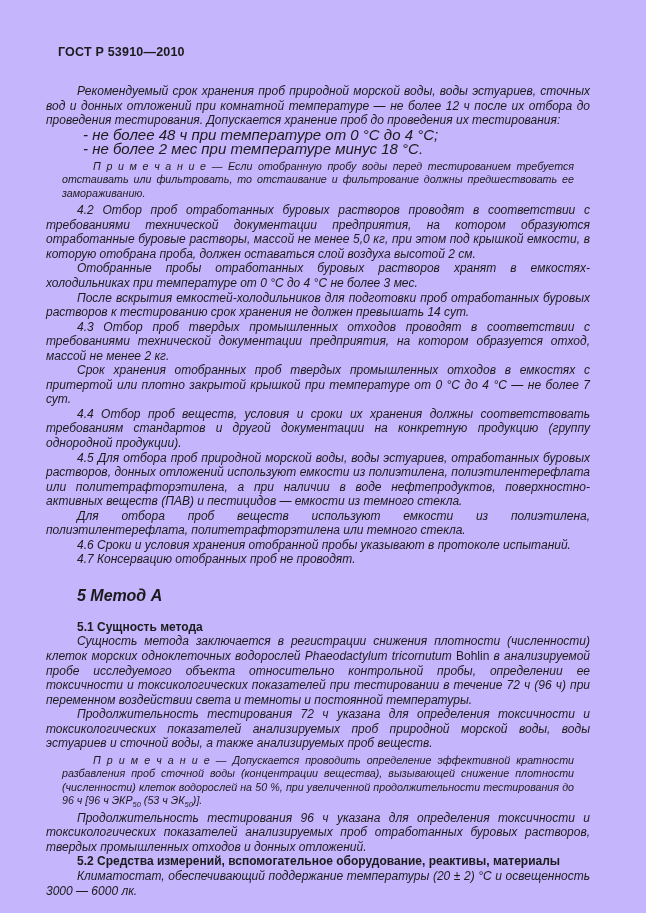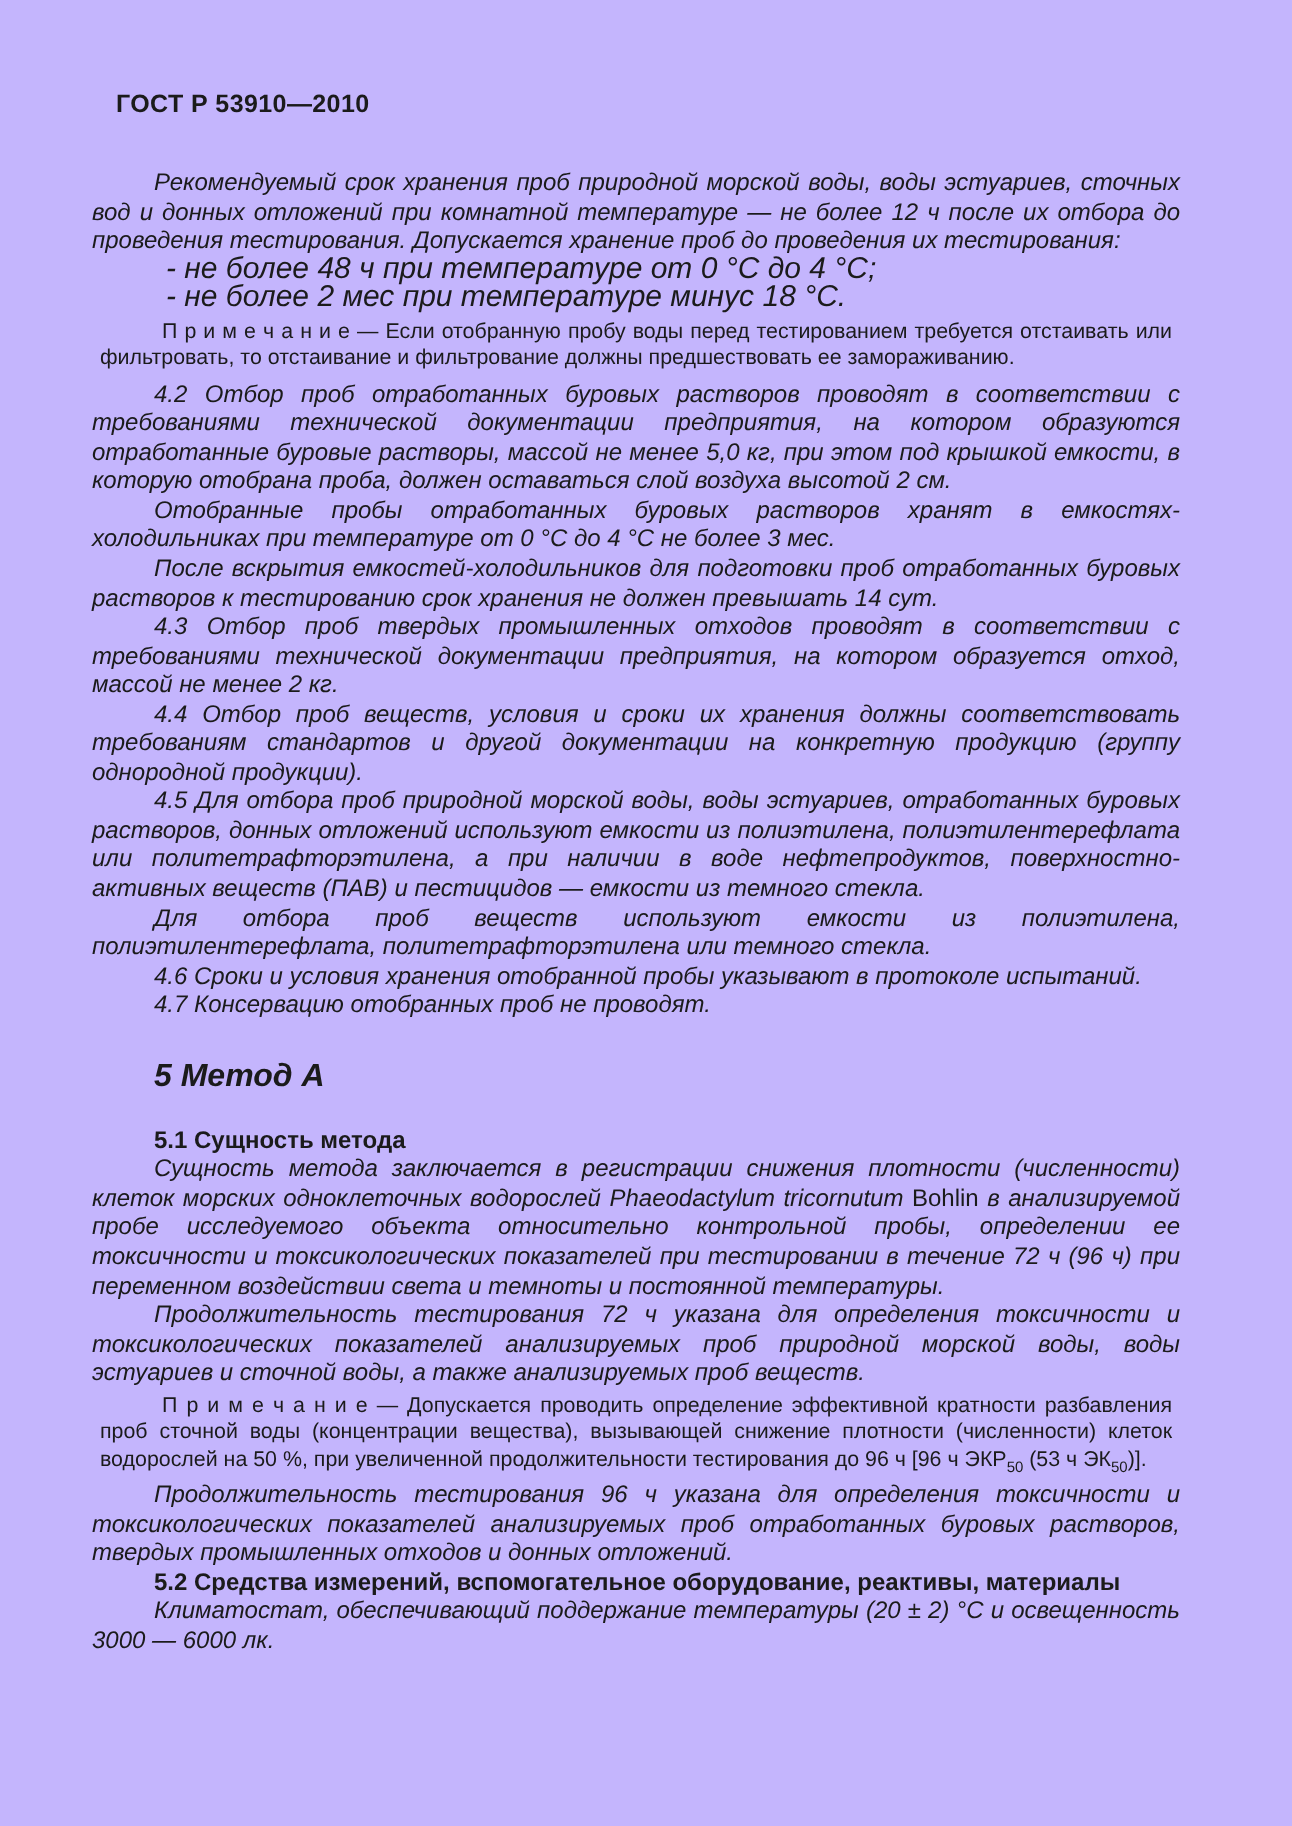--- a/index.html
+++ b/index.html
@@ -43,21 +43,22 @@
     }
     p.list-item {
       margin: 0;
       font-style: italic;
       font-size: 15px;
       line-height: 14.55px;
       text-align: left;
       text-indent: 37px;
     }
     p.note {
-      margin: 3px 4px;
+      margin: 3px 16px;
+      font-style: italic;
       font-size: 10.7px;
       line-height: 13.5px;
       text-align: justify;
       text-indent: 31px;
     }
     p.note sub {
       font-size: 7.5px;
       line-height: 0;
     }
     h2.section-heading {
@@ -97,20 +98,21 @@
     <p class="note">П р и м е ч а н и е — Если отобранную пробу воды перед тестированием требуется отстаивать или фильтровать, то отстаивание и фильтрование должны предшествовать ее замораживанию.</p>
 
     <p class="body">4.2 Отбор проб отработанных буровых растворов проводят в соответствии с требованиями технической документации предприятия, на котором образуются отработанные буровые растворы, массой не менее 5,0 кг, при этом под крышкой емкости, в которую отобрана проба, должен оставаться слой воздуха высотой 2 см.</p>
 
     <p class="body">Отобранные пробы отработанных буровых растворов хранят в емкостях-холодильниках при температуре от 0 °С до 4 °С не более 3 мес.</p>
 
     <p class="body">После вскрытия емкостей-холодильников для подготовки проб отработанных буровых растворов к тестированию срок хранения не должен превышать 14 сут.</p>
 
     <p class="body">4.3 Отбор проб твердых промышленных отходов проводят в соответствии с требованиями технической документации предприятия, на котором образуется отход, массой не менее 2 кг.</p>
 
+    <p class="body">Срок хранения отобранных проб твердых промышленных отходов в емкостях с притертой или плотно закрытой крышкой при температуре от 0 °С до 4 °С — не более 7 сут.</p>
 
     <p class="body">4.4 Отбор проб веществ, условия и сроки их хранения должны соответствовать требованиям стандартов и другой документации на конкретную продукцию (группу однородной продукции).</p>
 
     <p class="body">4.5 Для отбора проб природной морской воды, воды эстуариев, отработанных буровых растворов, донных отложений используют емкости из полиэтилена, полиэтилентерефлата или политетрафторэтилена, а при наличии в воде нефтепродуктов, поверхностно-активных веществ (ПАВ) и пестицидов — емкости из темного стекла.</p>
 
 
     <p class="body">Для отбора проб веществ используют емкости из полиэтилена, полиэтилентерефлата, политетрафторэтилена или темного стекла.</p>
 
     <p class="body">4.6 Сроки и условия хранения отобранной пробы указывают в протоколе испытаний.</p>
 

